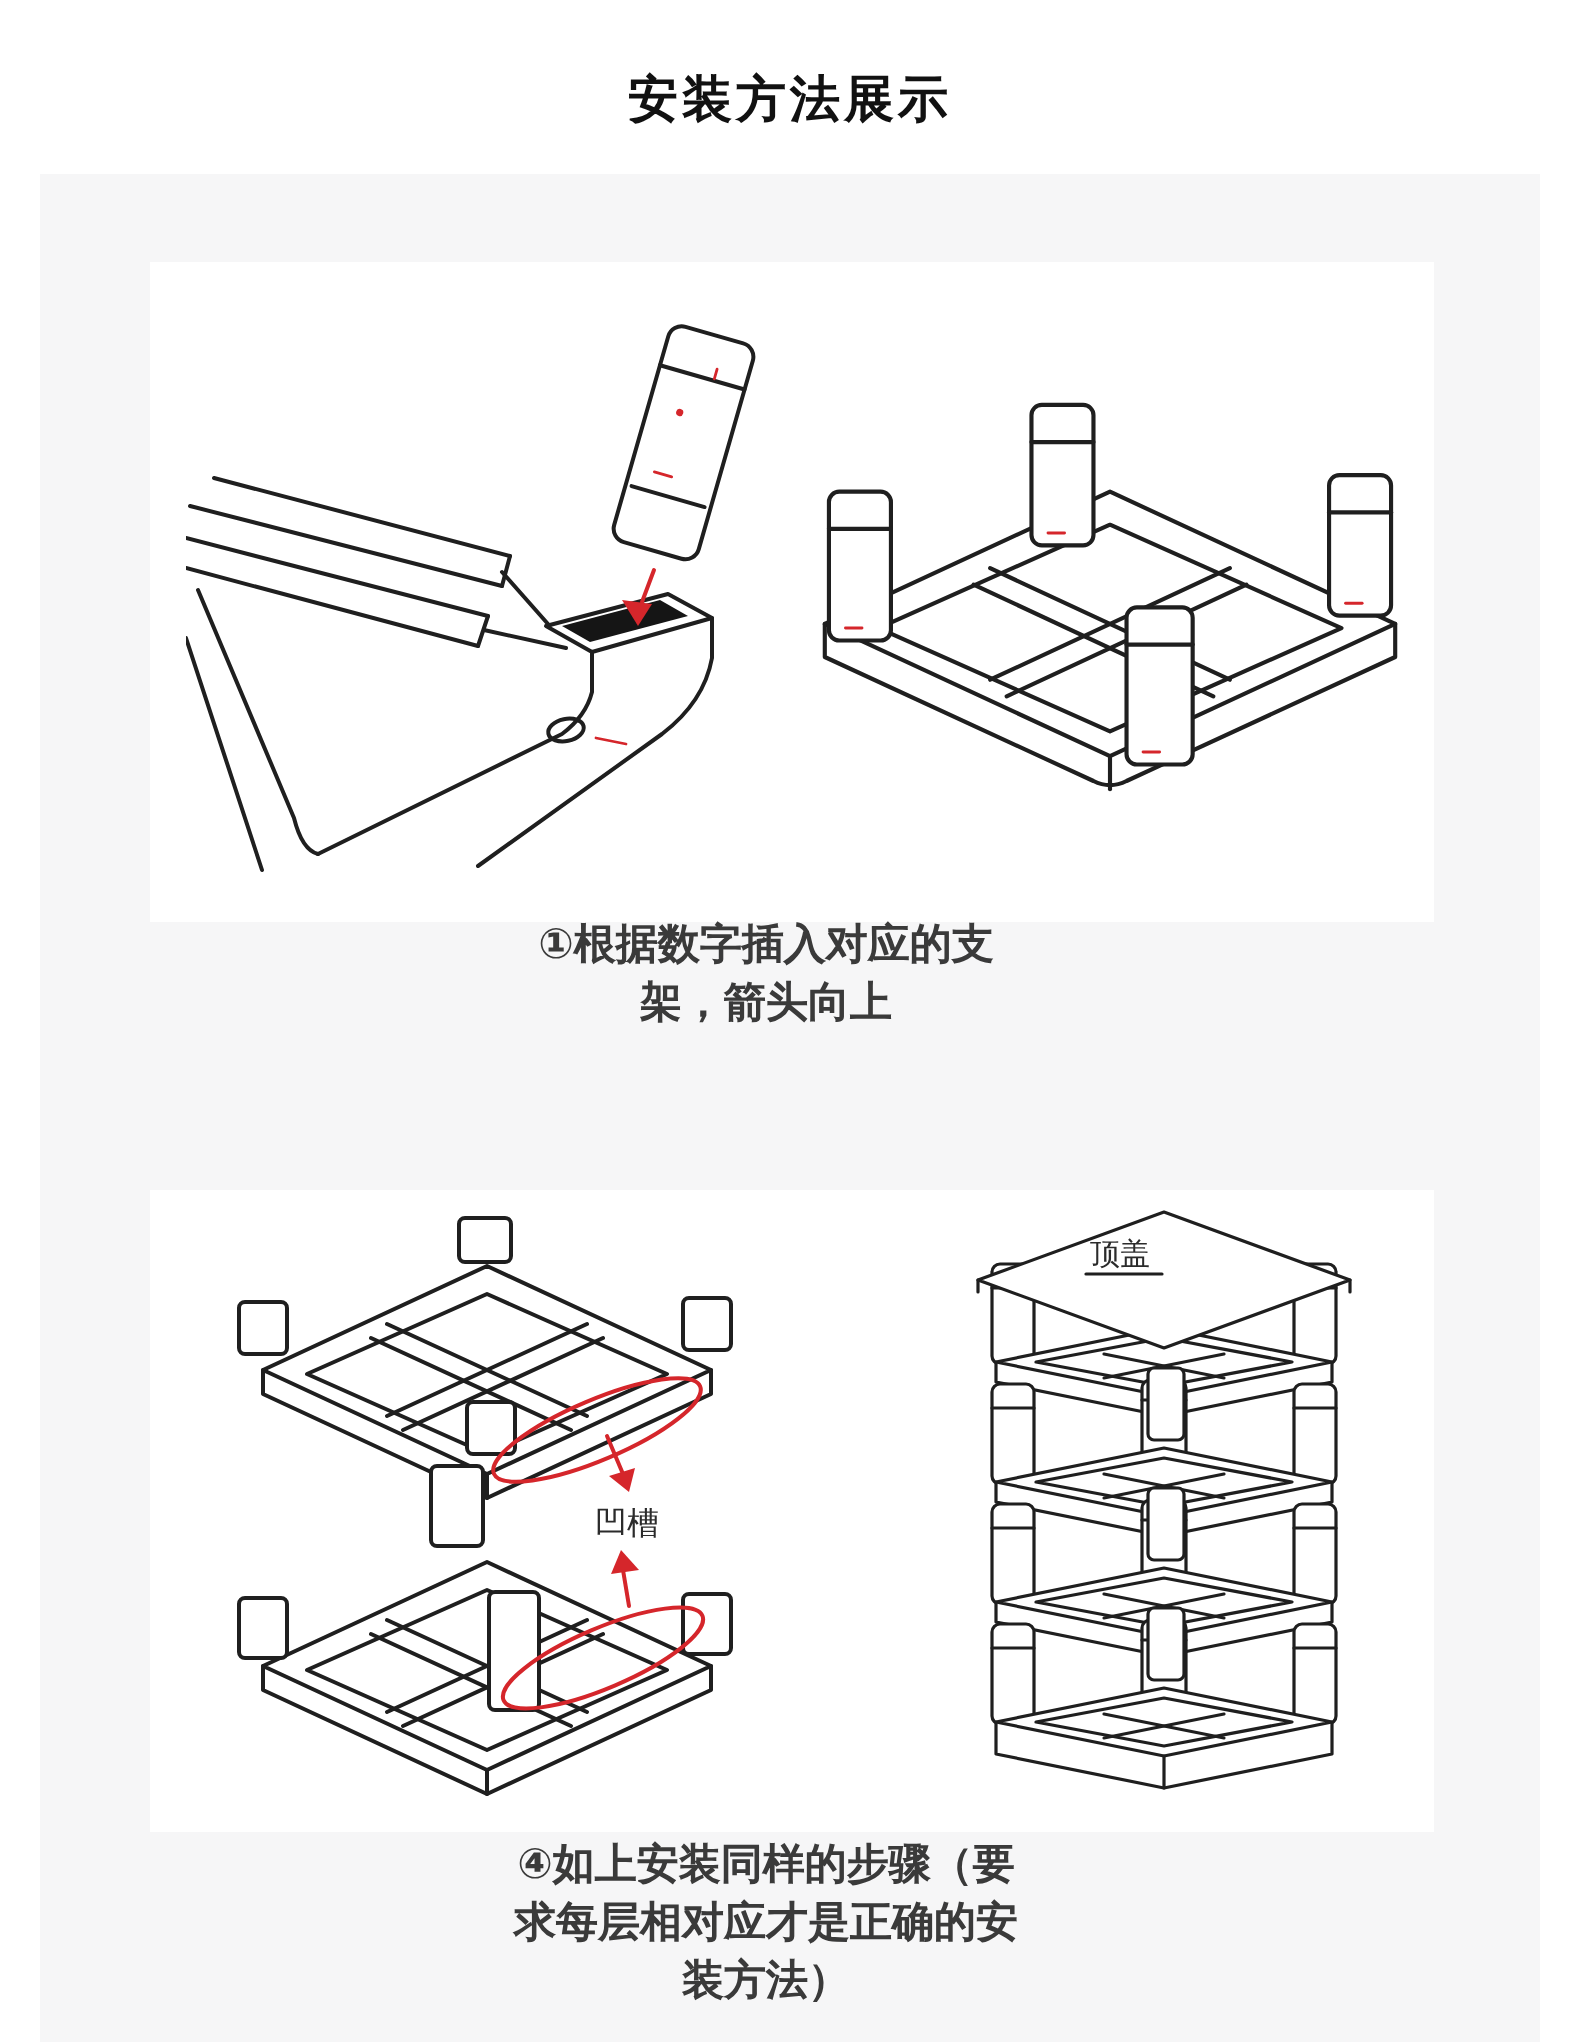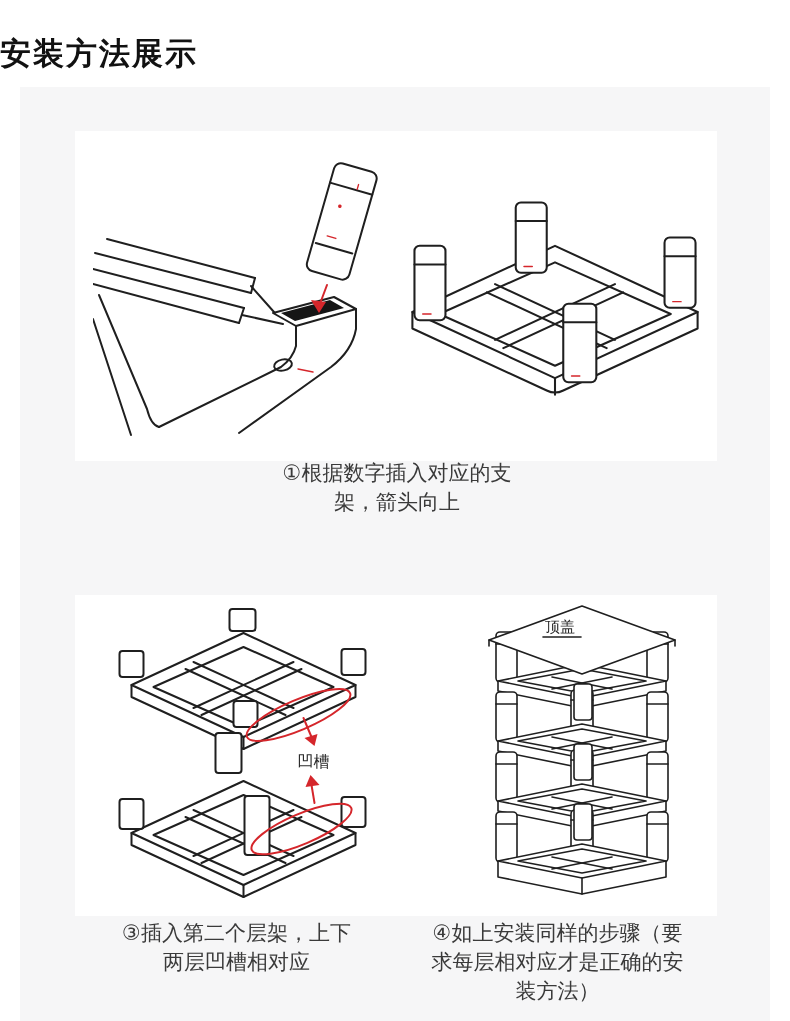--- a/index.html
+++ b/index.html
@@ -1,32 +1,32 @@
 <!DOCTYPE html>
 <html><head>
 <meta charset="utf-8">
 <style>
   html,body{margin:0;padding:0;}
   body{
     width:790px;height:1021px;position:relative;background:#ffffff;
     font-family:"Liberation Sans","DejaVu Sans",sans-serif;overflow:hidden;
   }
   .page-title{
-    position:absolute;top:33px;left:0;width:100%;text-align:left;
-    font-size:31px;font-weight:700;color:#111111;letter-spacing:2px;
+    position:absolute;top:33px;left:0;width:100%;text-align:center;
+    font-size:25px;font-weight:700;color:#111111;letter-spacing:2px;
   }
   .panel{
     position:absolute;left:20px;top:87px;width:750px;height:934px;
     background:#f6f6f7;
   }
   .card{position:absolute;background:#ffffff;}
   .card1{left:55px;top:44px;width:642px;height:330px;}
   .card2{left:55px;top:508px;width:642px;height:321px;}
   .diagram{position:absolute;}
-  .caption-row{position:absolute;left:56px;width:642px;display:flex;}
+  .caption-row{position:absolute;left:42px;width:642px;display:flex;font-weight:bold;}
   .row1{top:372px;}
   .row2{top:832px;}
   .cap{flex:1;display:flex;justify-content:center;}
   .cap p{
     margin:0;text-align:center;font-size:21px;line-height:1.38;color:#3a3a3a;
   }
   .w240 p{max-width:240px;}
   .w300 p{max-width:300px;}
   .w258 p{max-width:258px;}
   .ln{stroke:#1f1f1f;fill:none;stroke-width:2;stroke-linecap:round;stroke-linejoin:round;}
@@ -243,21 +243,18 @@
         <path class="ln t4" d="M105 6 L198 40 L105 74 L12 40 Z"></path>
         <path class="ln t4" d="M12 40 L12 46"></path>
         <path class="ln t4" d="M198 40 L198 46"></path>
         <path class="ln t4" d="M66 37 L104 37"></path>
         <text x="68" y="32" font-size="15">顶盖</text>
       </g>
     </svg>
   </div>
 
   <div class="caption-row row2">
-    <div class="cap w240">
-      <p>③插入第二个层架，上下两层凹槽相对应</p>
-    </div>
     <div class="cap w258">
       <p>④如上安装同样的步骤（要求每层相对应才是正确的安装方法）</p>
     </div>
   </div>
 
 </div>
 
 </body></html>

